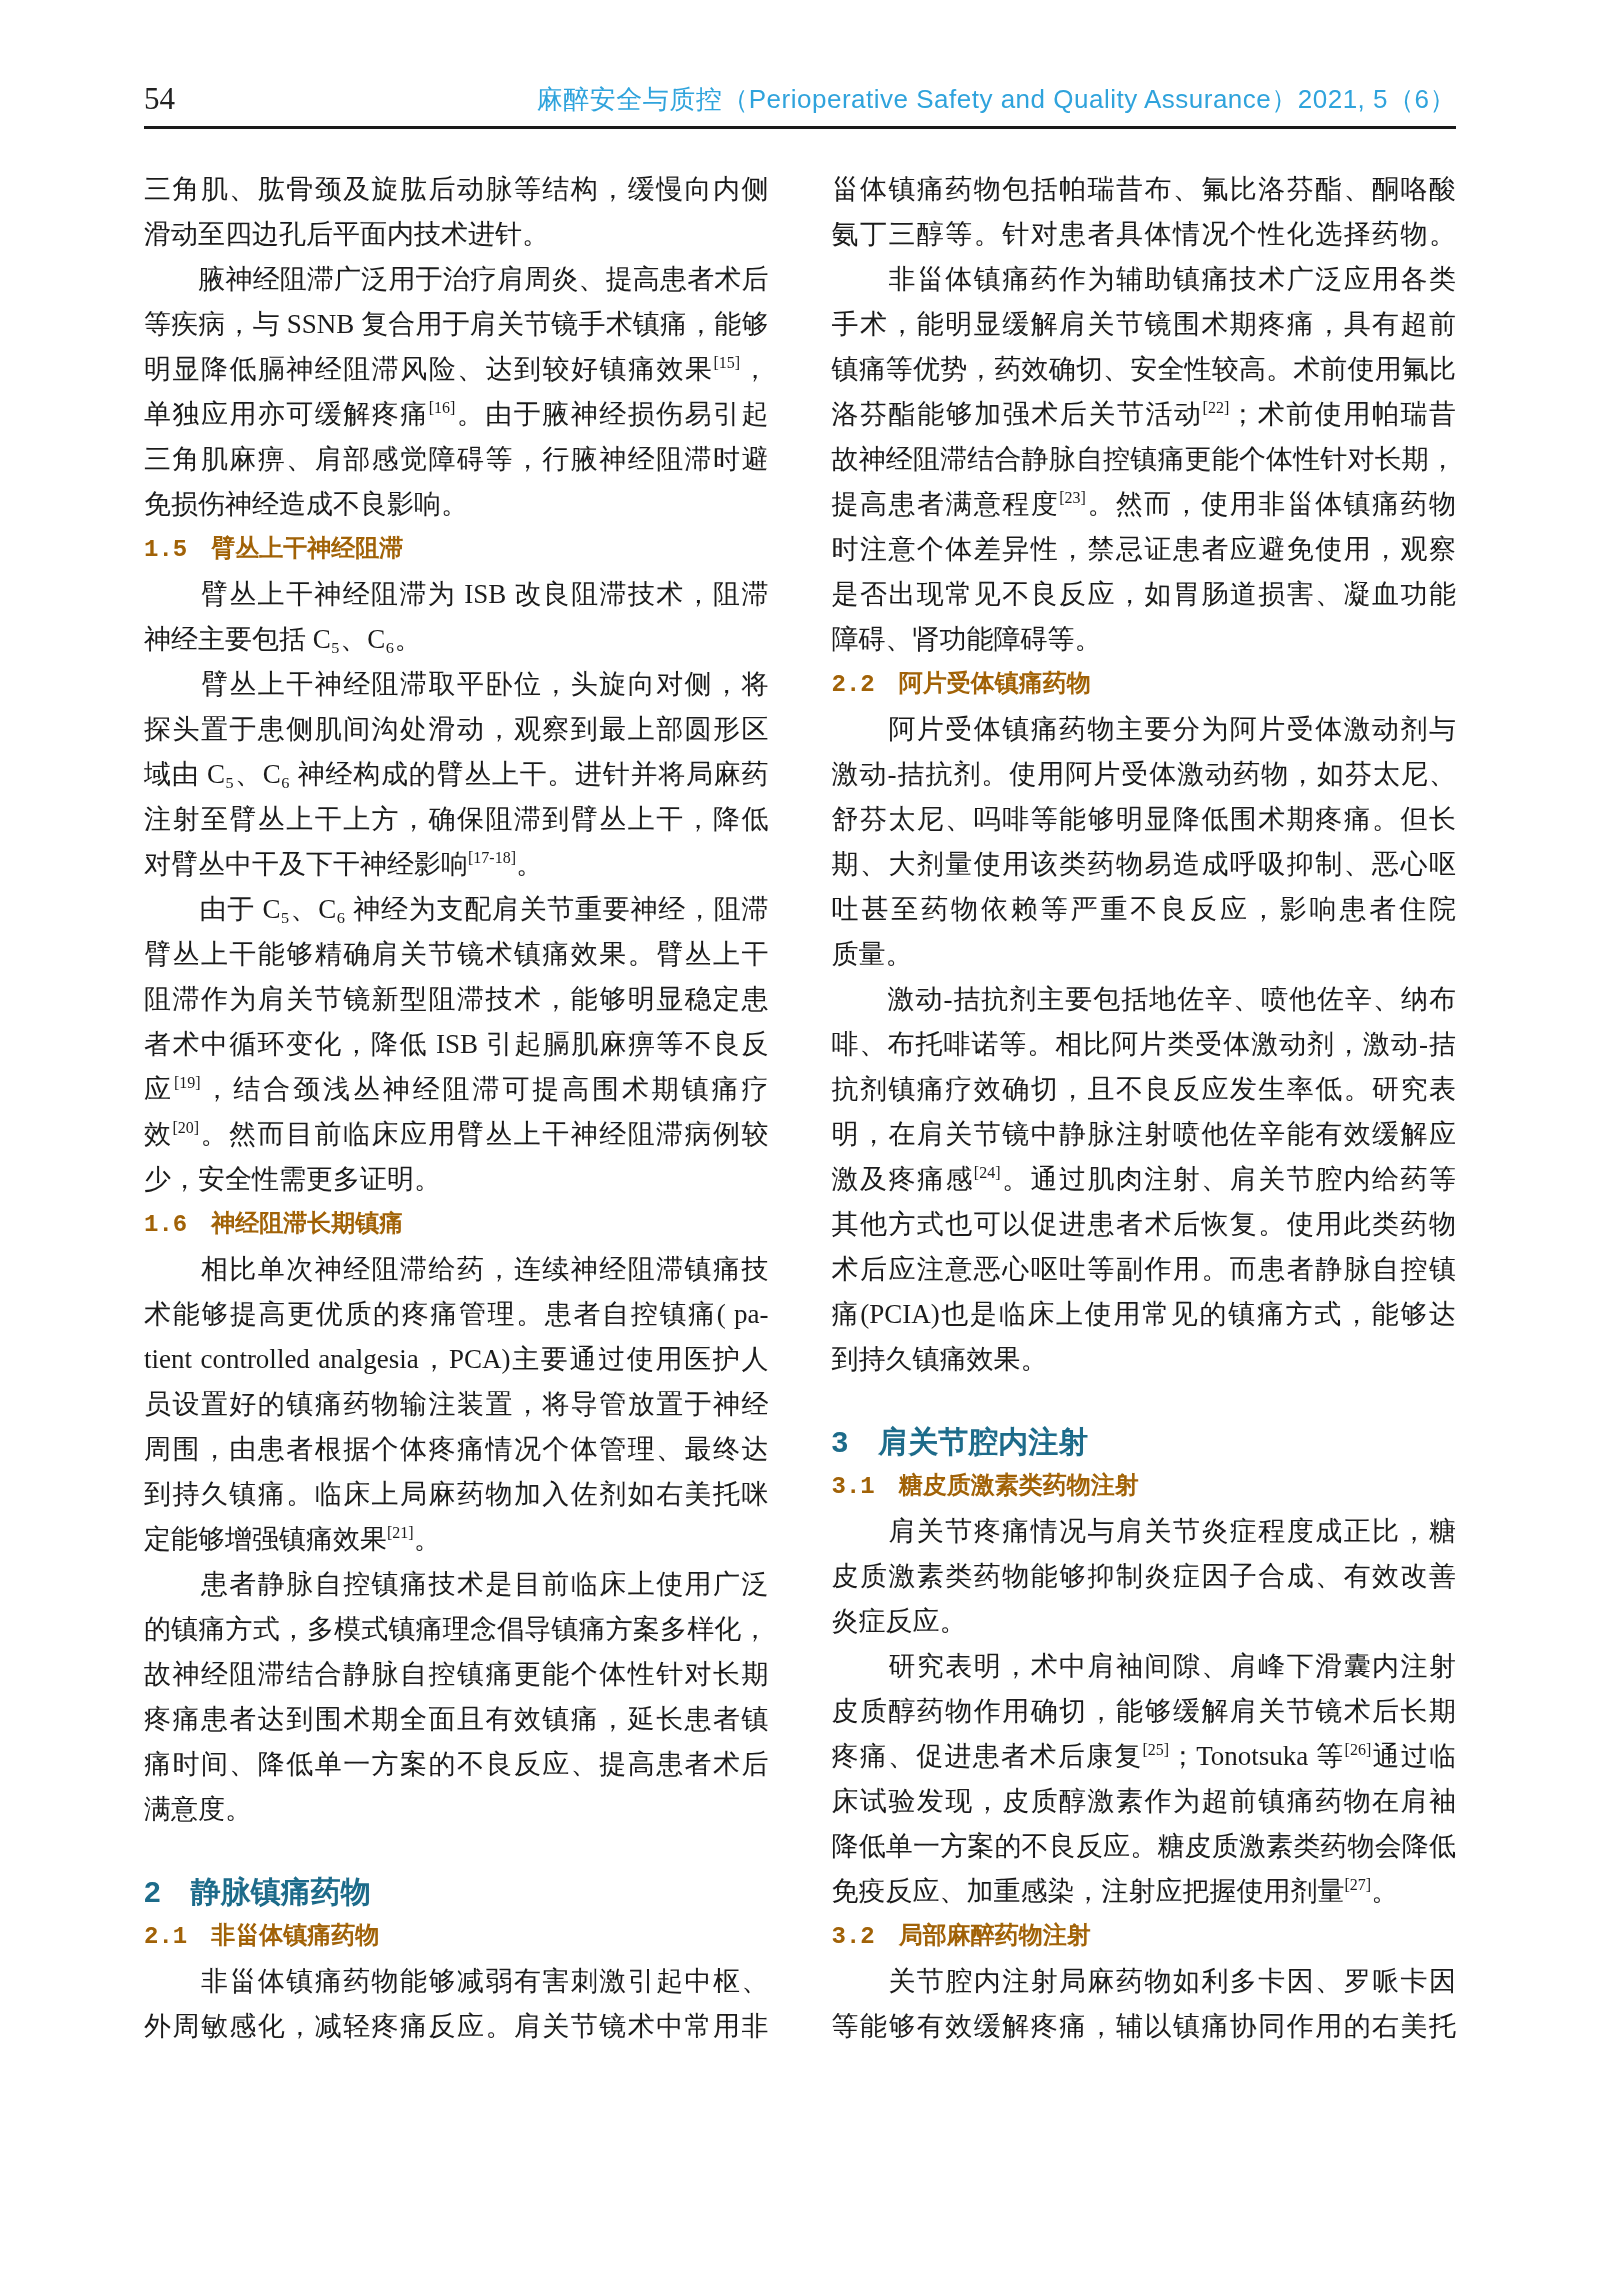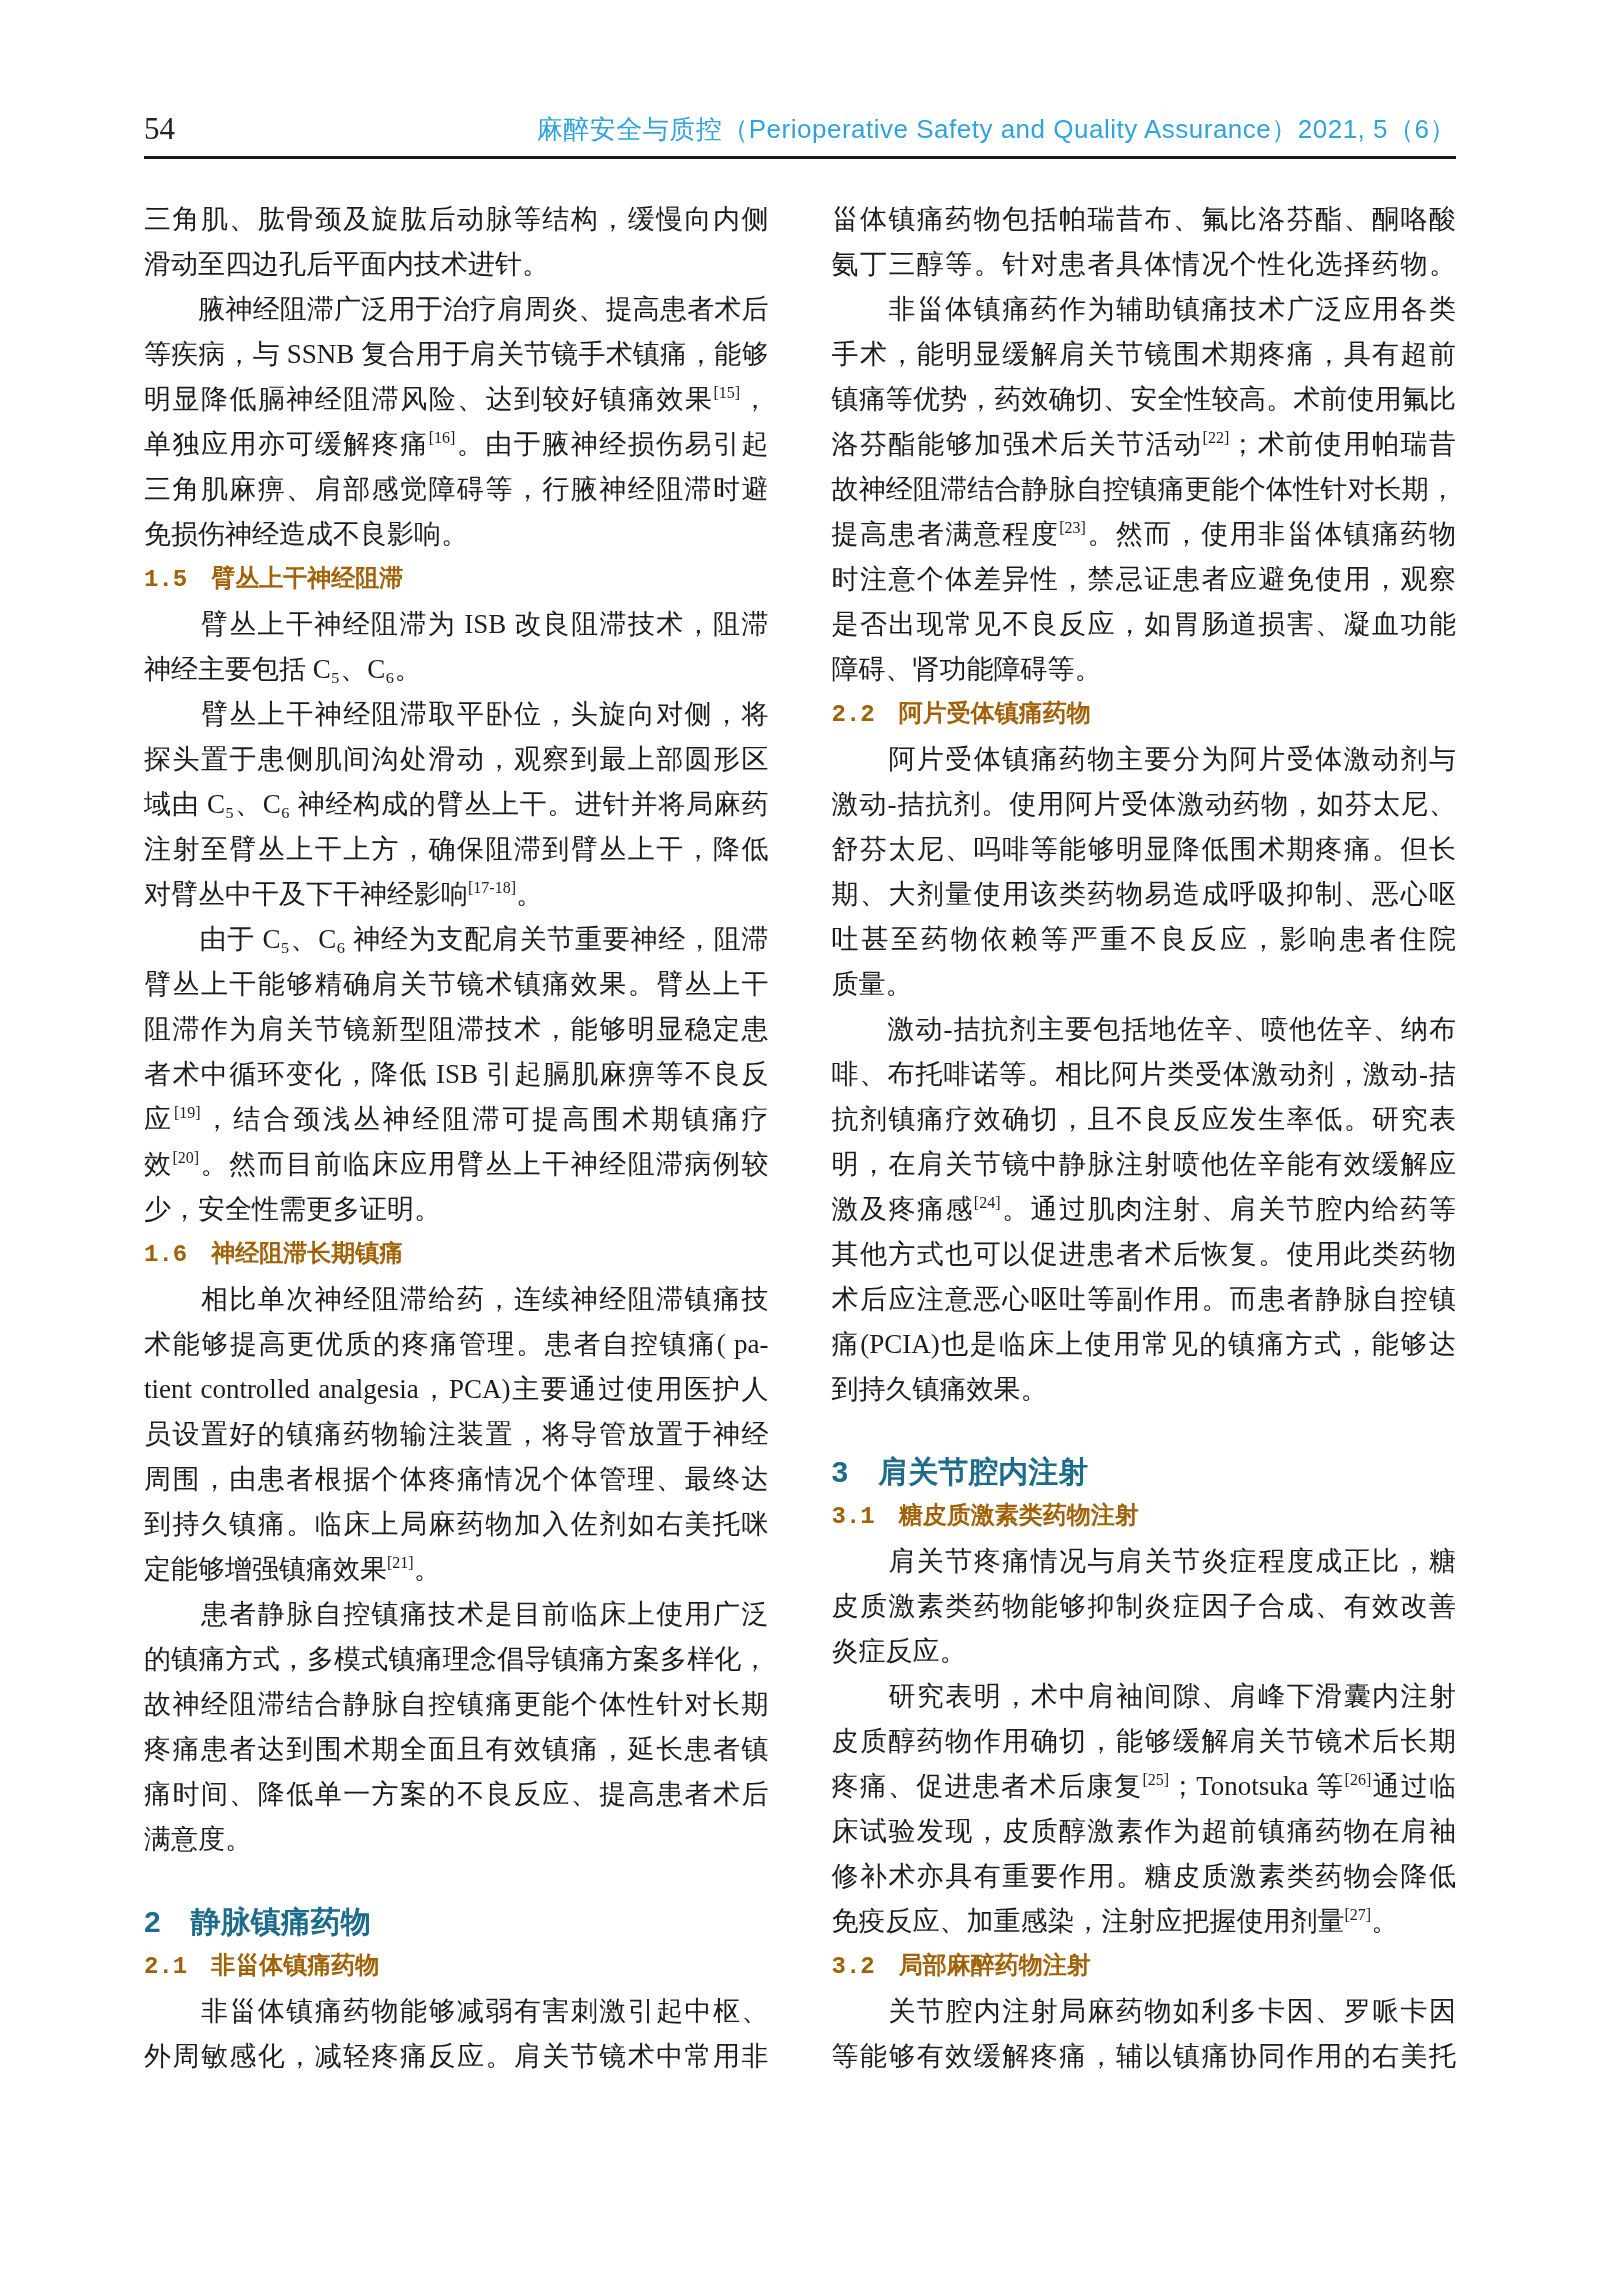--- a/index.html
+++ b/index.html
@@ -11,21 +11,21 @@
   html,body{background:#ffffff;}
   body{
     width:1622px;height:2277px;
     position:relative;
     font-family:"Liberation Serif","DejaVu Serif",serif;
     color:var(--body-text);
     overflow:hidden;
   }
   .page{width:100%;height:100%;}
   header.pagehead{
-    margin:109px 166px 0 144px;
+    margin:79px 166px 0 144px;
     display:flex;
     justify-content:space-between;
     align-items:center;
     height:40px;
   }
   .page-number{
     font-family:"Liberation Serif","DejaVu Serif",serif;
     font-size:31px;
     color:#222222;
     line-height:40px;
@@ -176,21 +176,21 @@
         <div class="line last">到持久镇痛效果。</div>
         <div class="h2">3　肩关节腔内注射</div>
         <div class="h3">3.1　糖皮质激素类药物注射</div>
         <div class="line">　　肩关节疼痛情况与肩关节炎症程度成正比，糖</div>
         <div class="line">皮质激素类药物能够抑制炎症因子合成、有效改善</div>
         <div class="line last">炎症反应。</div>
         <div class="line">　　研究表明，术中肩袖间隙、肩峰下滑囊内注射</div>
         <div class="line">皮质醇药物作用确切，能够缓解肩关节镜术后长期</div>
         <div class="line">疼痛、促进患者术后康复<sup>[25]</sup>；Tonotsuka 等<sup>[26]</sup>通过临</div>
         <div class="line">床试验发现，皮质醇激素作为超前镇痛药物在肩袖</div>
-        <div class="line">修补术亦具有重要作用。糖皮质激素类药物会降低</div>
+        <div class="line">降低单一方案的不良反应。糖皮质激素类药物会降低</div>
         <div class="line last">免疫反应、加重感染，注射应把握使用剂量<sup>[27]</sup>。</div>
         <div class="h3">3.2　局部麻醉药物注射</div>
         <div class="line">　　关节腔内注射局麻药物如利多卡因、罗哌卡因</div>
         <div class="line">等能够有效缓解疼痛，辅以镇痛协同作用的右美托</div>
       </div>
   </main>
 
 </div>
 
 

